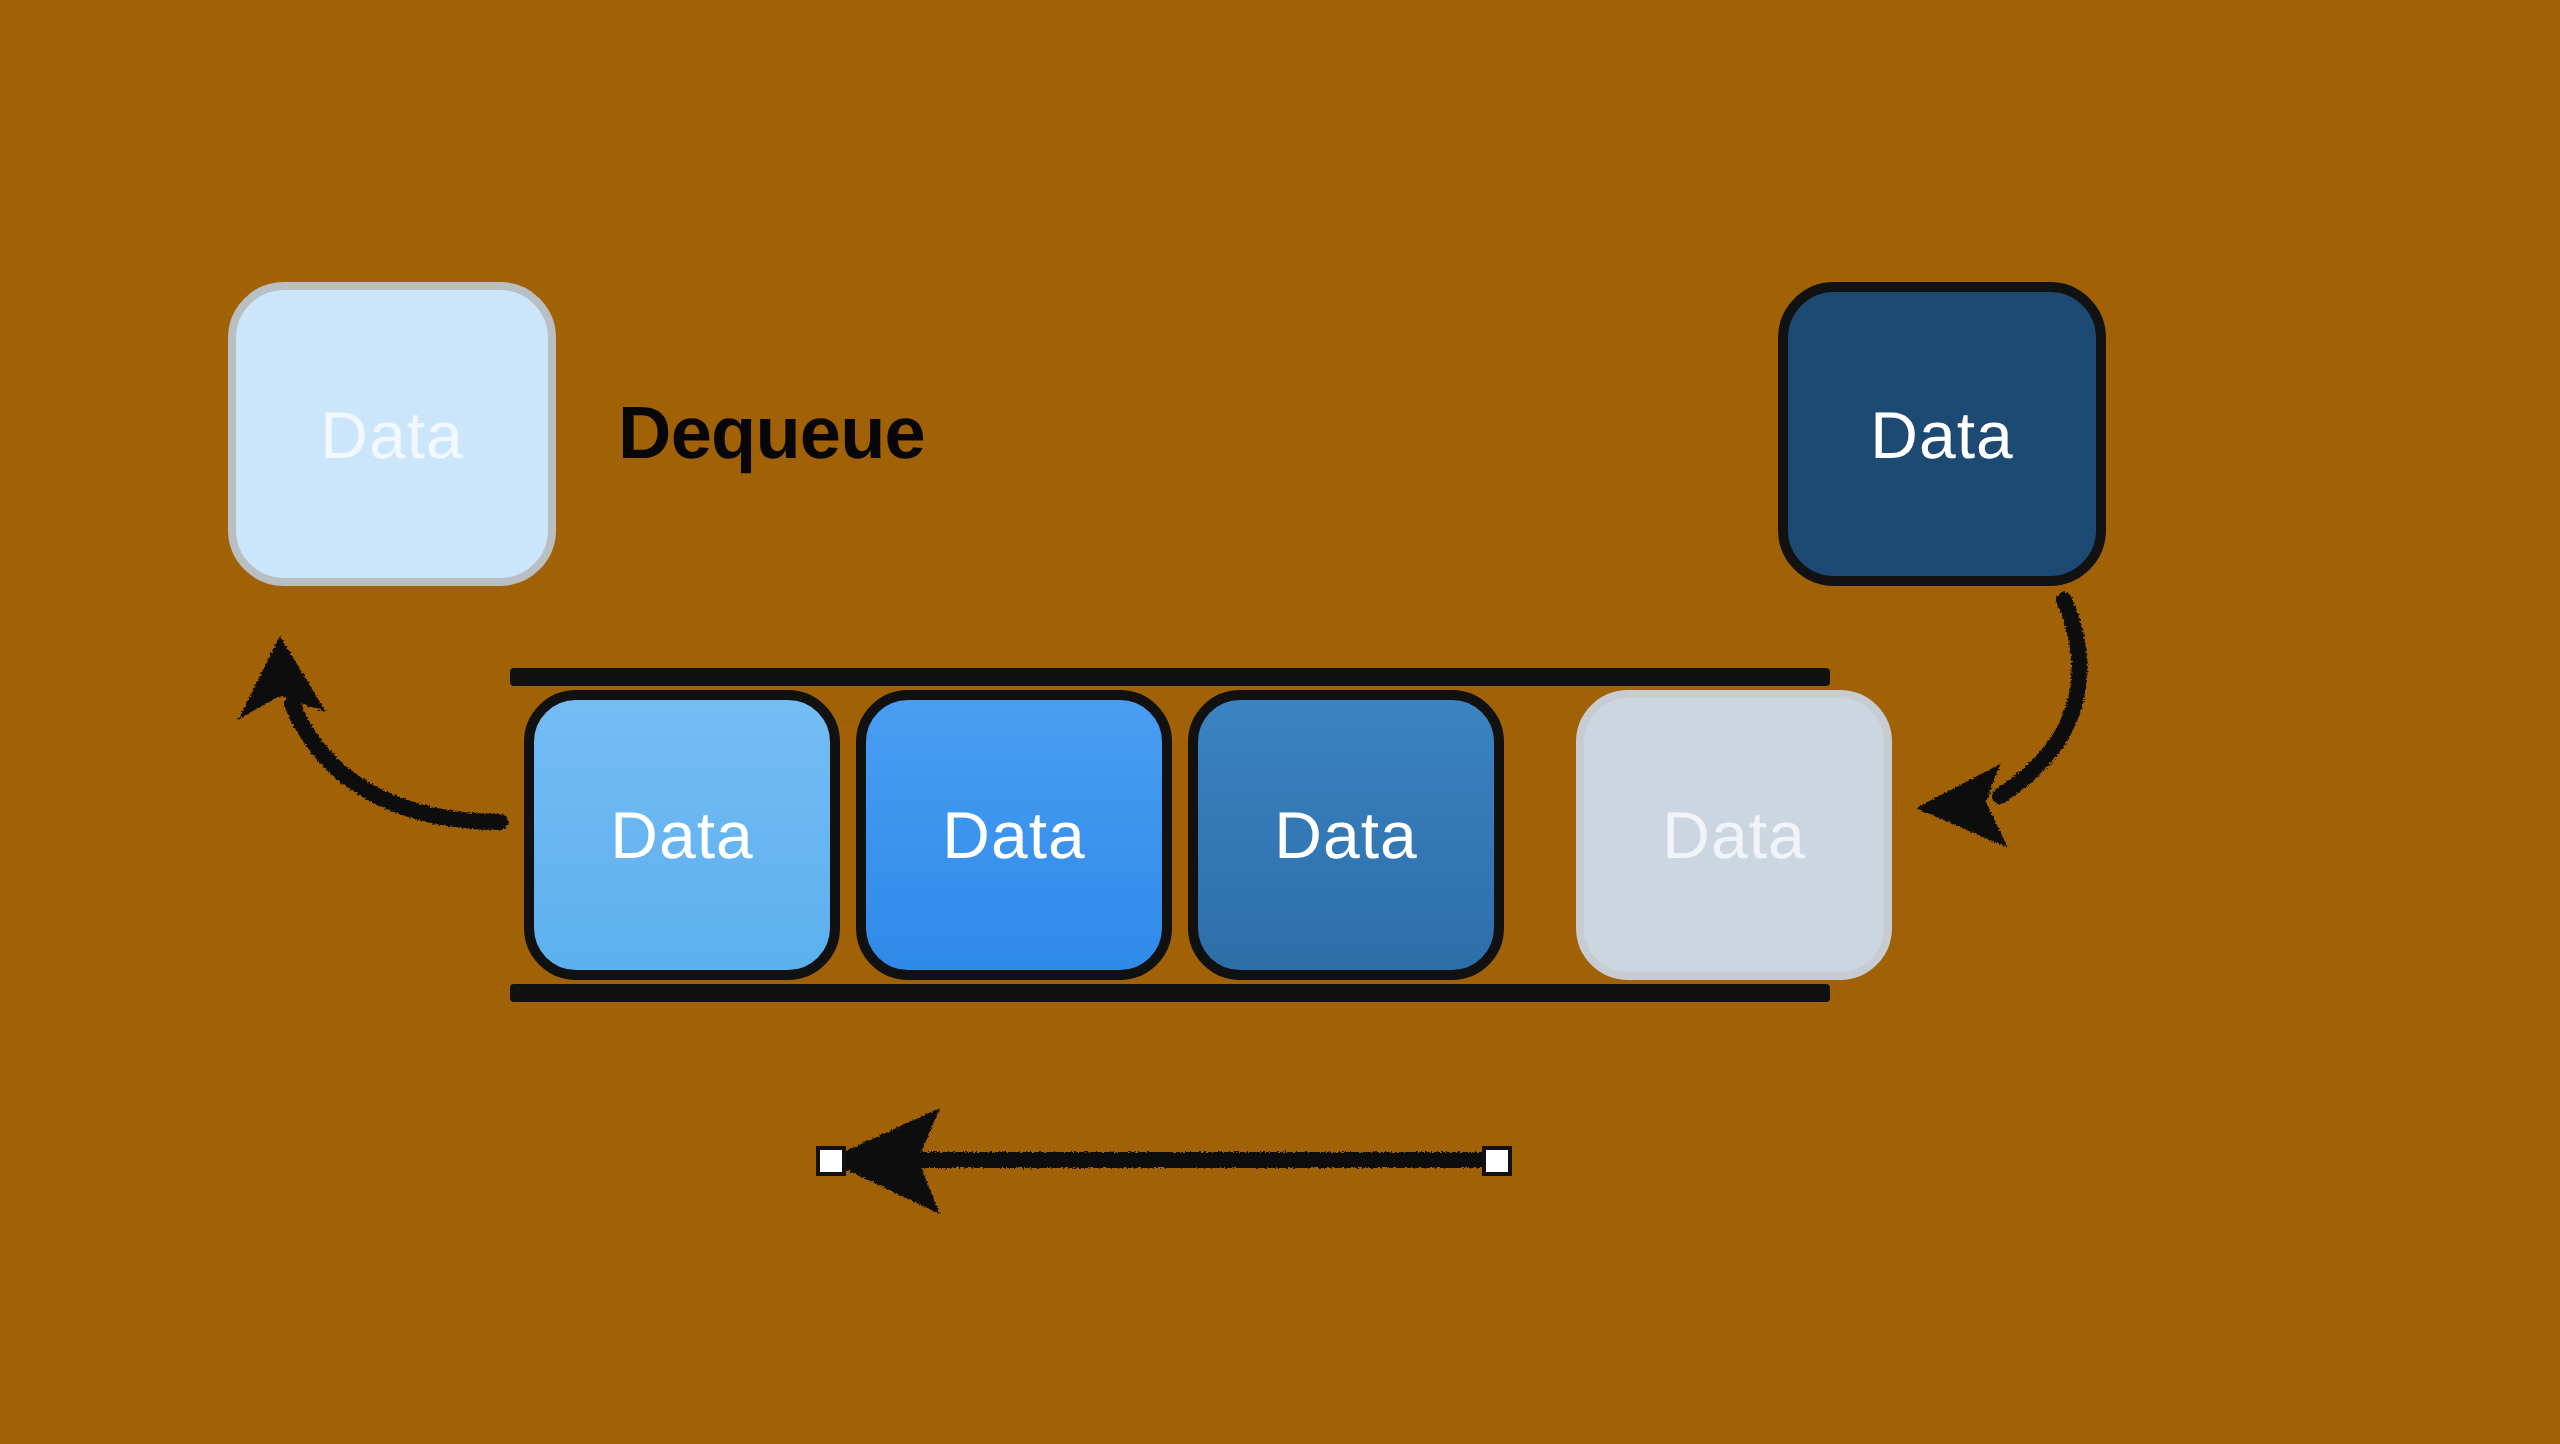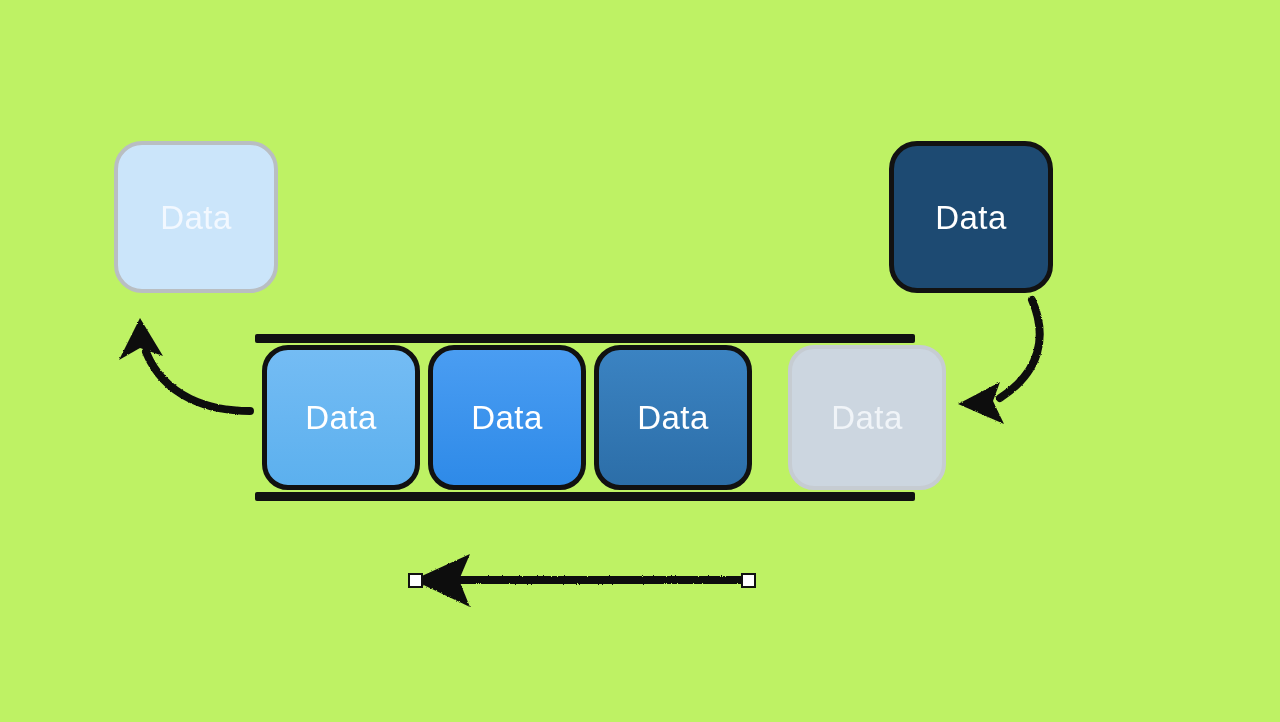--- a/index.html
+++ b/index.html
@@ -8,21 +8,21 @@
     padding: 0;
     background: #ffffff;
   }
   body {
     font-family: "Liberation Sans", sans-serif;
   }
   #canvas {
     position: relative;
     width: 1280px;
     height: 722px;
-    background: #bef264;
+    background: #a16207;
     overflow: hidden;
   }
   .node {
     position: absolute;
     box-sizing: border-box;
     display: flex;
     align-items: center;
     justify-content: center;
     border-radius: 26px;
   }
@@ -122,20 +122,21 @@
 </style>
 </head>
 <body>
 
 <div id="canvas">
 
   <div class="node" id="dequeued-card">
     <span class="node-label">Data</span>
   </div>
 
+  <div class="caption" id="caption-dequeue">Dequeue</div>
 
   <div class="node" id="incoming-card">
     <span class="node-label">Data</span>
   </div>
 
 
   <div class="rail" id="rail-top"></div>
   <div class="rail" id="rail-bottom"></div>
 
   <div class="node slot" id="slot-1">

